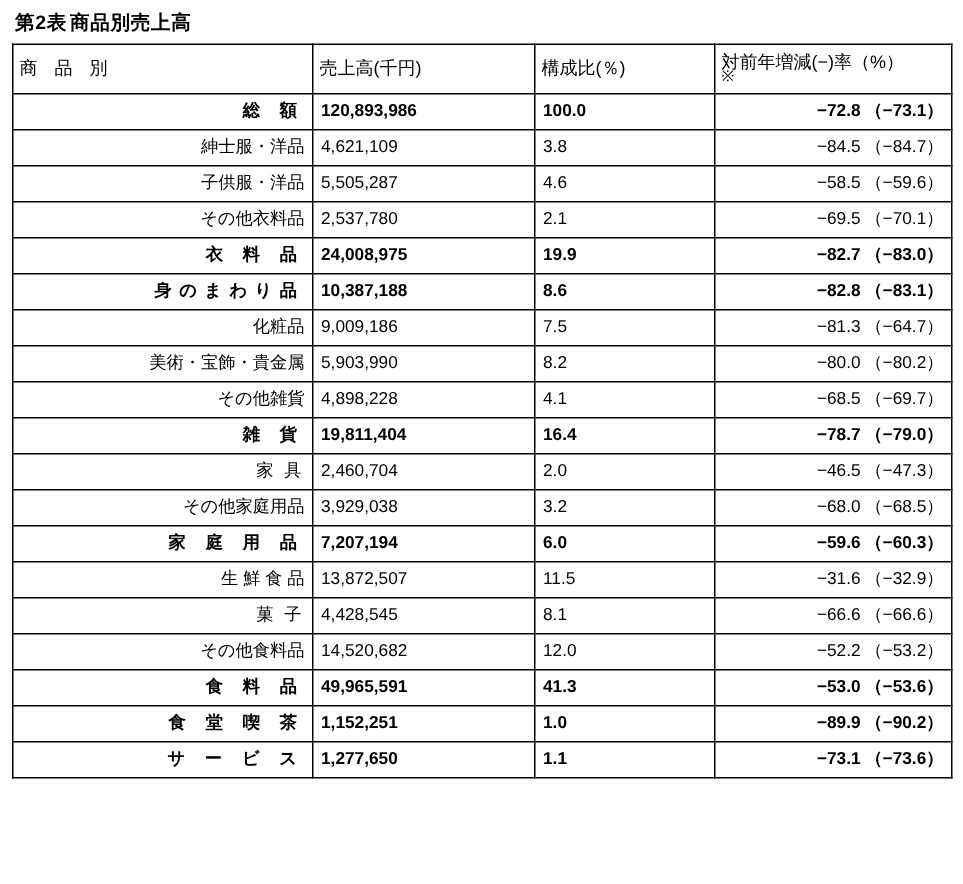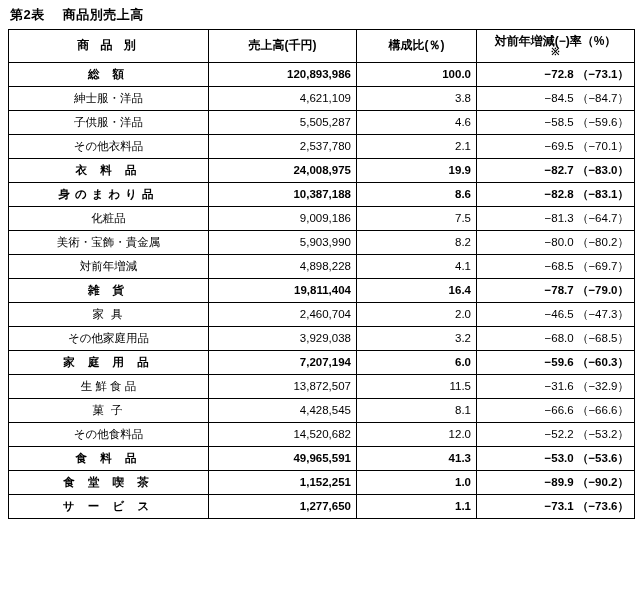--- a/index.html
+++ b/index.html
@@ -21,21 +21,21 @@
     box-sizing: border-box;
     padding: 6px 8px 0 8px;
   }
   .table-title {
     font-size: 13px;
     font-weight: bold;
     margin: 0 0 5px 2px;
     letter-spacing: 0.5px;
   }
   .table-title .t-num {
-    margin-right: 18px;
+    margin-right: 2px;
   }
   table.sales {
     border-collapse: collapse;
     width: 626px;
     table-layout: fixed;
     border: 1px solid #000;
   }
   table.sales col.c-cat { width: 200px; }
   table.sales col.c-amt { width: 148px; }
   table.sales col.c-pct { width: 120px; }
@@ -43,38 +43,38 @@
 
   table.sales th, table.sales td {
     border: 1px solid #000;
     font-size: 11.5px;
     line-height: 1.15;
     padding: 2px 5px;
     vertical-align: middle;
     white-space: nowrap;
   }
   table.sales thead th {
-    text-align: center;
-    font-weight: bold;
+    text-align: left;
+    font-weight: normal;
     font-size: 12px;
     height: 30px;
     padding: 1px 4px;
   }
   thead .hdr-cat { letter-spacing: 4px; }
   thead .hdr-yoy .sub {
     display: block;
     font-size: 10px;
     line-height: 1;
     margin-top: -1px;
   }
   td.cat {
-    text-align: center;
+    text-align: right;
   }
   td.num {
-    text-align: right;
+    text-align: left;
     font-variant-numeric: tabular-nums;
   }
   td.yoy {
     text-align: right;
     font-variant-numeric: tabular-nums;
     padding-right: 8px;
   }
   tr.bold td { font-weight: bold; }
   tr.bold td.cat { letter-spacing: 5px; }
   td.cat.sp2 { letter-spacing: 2px; }
@@ -151,21 +151,21 @@
           <td class="num">7.5</td>
           <td class="yoy">−81.3 （−64.7）</td>
         </tr>
         <tr class="row">
           <td class="cat">美術・宝飾・貴金属</td>
           <td class="num">5,903,990</td>
           <td class="num">8.2</td>
           <td class="yoy">−80.0 （−80.2）</td>
         </tr>
         <tr class="row">
-          <td class="cat">対前年増減</td>
+          <td class="cat">その他雑貨</td>
           <td class="num">4,898,228</td>
           <td class="num">4.1</td>
           <td class="yoy">−68.5 （−69.7）</td>
         </tr>
         <tr class="row bold">
           <td class="cat">雑    貨</td>
           <td class="num">19,811,404</td>
           <td class="num">16.4</td>
           <td class="yoy">−78.7 （−79.0）</td>
         </tr>

